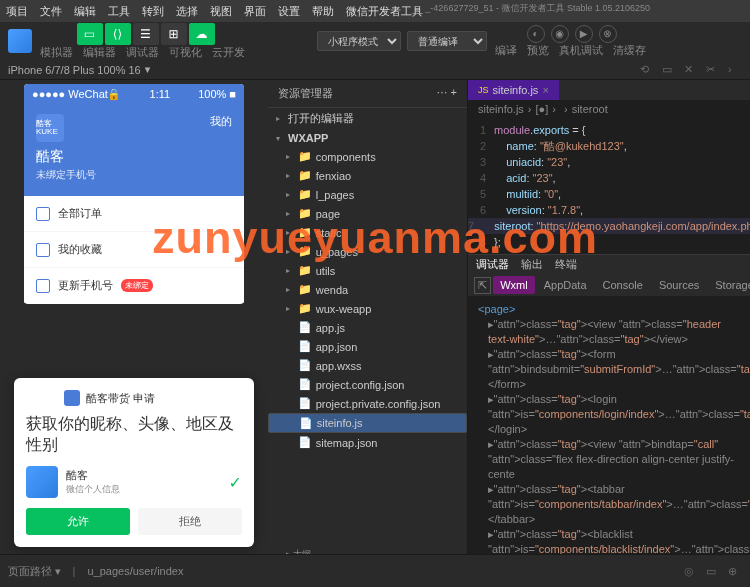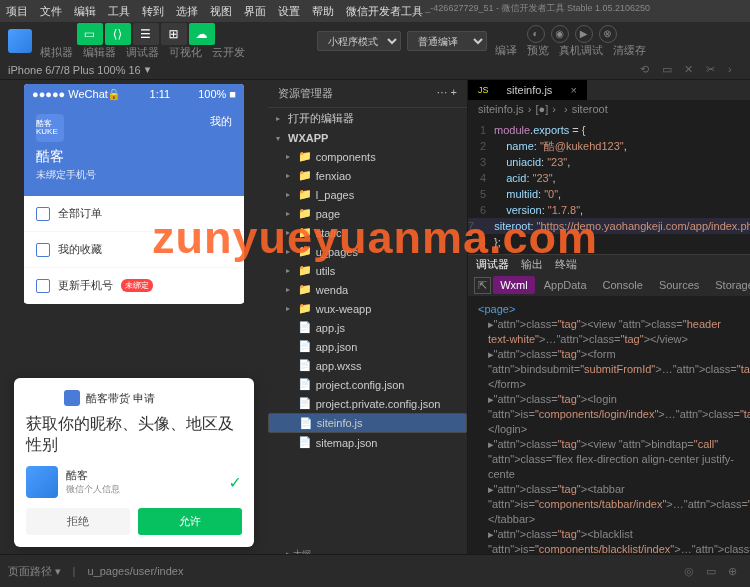--- a/index.html
+++ b/index.html
@@ -47,21 +47,21 @@
 .tree-panel{width:200px;background:#2a2a2a;border-right:1px solid #1a1a1a;overflow:hidden;}
 .tree-head{padding:6px 10px;font-size:10px;color:#bbb;border-bottom:1px solid #3a3a3a;display:flex;justify-content:space-between;}
 .tree-item{padding:3px 8px;display:flex;align-items:center;gap:4px;color:#ccc;font-size:10px;cursor:pointer;}
 .tree-item.sel{background:#3a5a8a;}
 .tree-item .arr{width:8px;font-size:8px;color:#888;}
 .tree-item .fold{color:#dcb67a;}
 .tree-item .fil{color:#888;}
 .pad1{padding-left:18px;}
 .editor-panel{flex:1;background:#1e1e1e;display:flex;flex-direction:column;overflow:hidden;}
 .ed-tabs{display:flex;background:#2a2a2a;height:26px;align-items:center;}
-.ed-tab{padding:4px 10px;background:#000000;color:#ccc;font-size:10px;display:flex;align-items:center;gap:18px;}
+.ed-tab{padding:4px 10px;background:#4c1d95;color:#ccc;font-size:10px;display:flex;align-items:center;gap:4px;}
 .js-ico{color:#f7df1e;font-size:9px;}
 .bread{padding:3px 10px;font-size:9px;color:#888;display:flex;gap:4px;}
 .code{padding:4px 0;font-family:Consolas,monospace;font-size:11px;line-height:16px;}
 .cline{display:flex;}
 .lno{width:26px;text-align:right;padding-right:8px;color:#555;}
 .ctxt{flex:1;white-space:pre;}
 .kw{color:#c586c0;}.prop{color:#9cdcfe;}.str{color:#ce9178;}.pun{color:#ccc;}.cur{background:#2a2a3a;}
 .dbg-panel{border-top:1px solid #3a3a3a;}
 .dbg-tabs{display:flex;background:#2a2a2a;height:22px;align-items:center;padding:0 6px;gap:2px;font-size:10px;color:#999;}
 .dbg-tab{padding:3px 7px;cursor:pointer;}
@@ -185,22 +185,22 @@
       <div class="dlg-txt">获取你的昵称、头像、地区及性别</div>
       <div class="dlg-user">
         <div class="dlg-av"></div>
         <div>
           <div style="font-size:11px;color:#333;">酷客</div>
           <div style="font-size:9px;color:#888;">微信个人信息</div>
         </div>
         <span class="check">✓</span>
       </div>
       <div class="dlg-btns">
+        <div class="dlg-btn acc">允许</div>
         <div class="dlg-btn rej">拒绝</div>
-        <div class="dlg-btn acc">允许</div>
       </div>
     </div>
   </div>
 
   <div class="tree-panel">
     <div class="tree-head">
       <span>资源管理器</span>
         <span>⋯ +</span>
     </div>
     <div class="tree-item">

